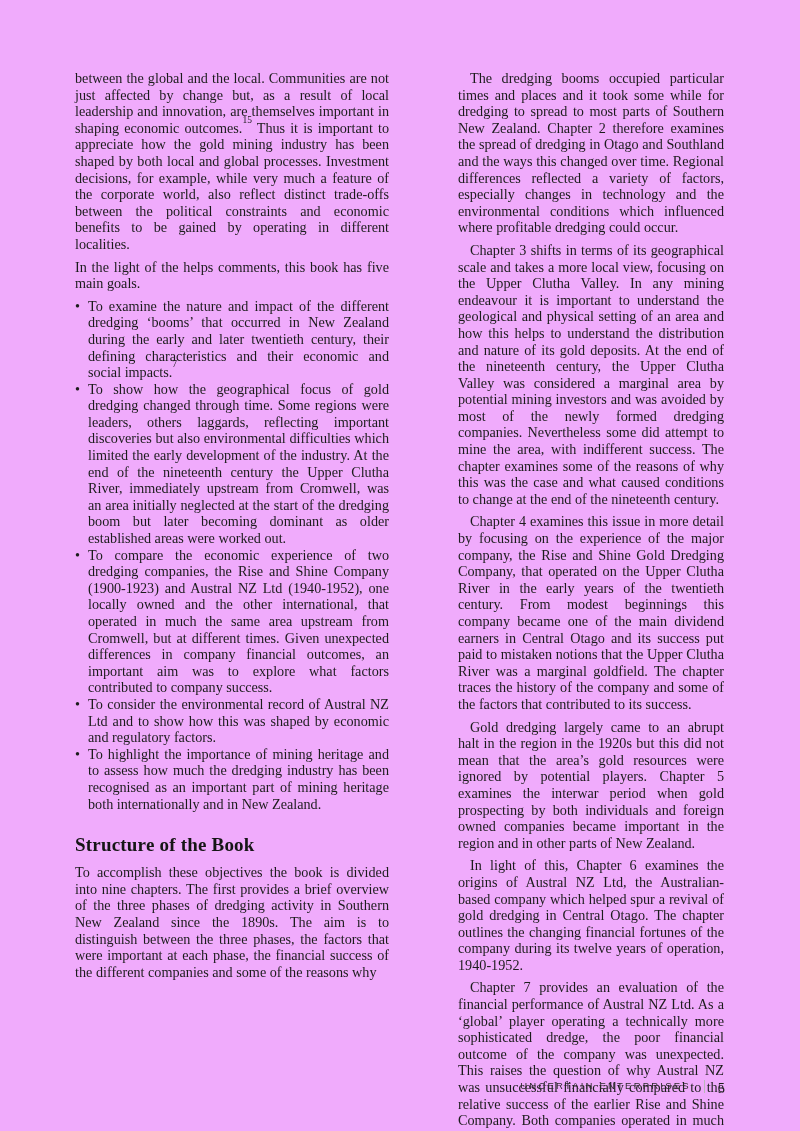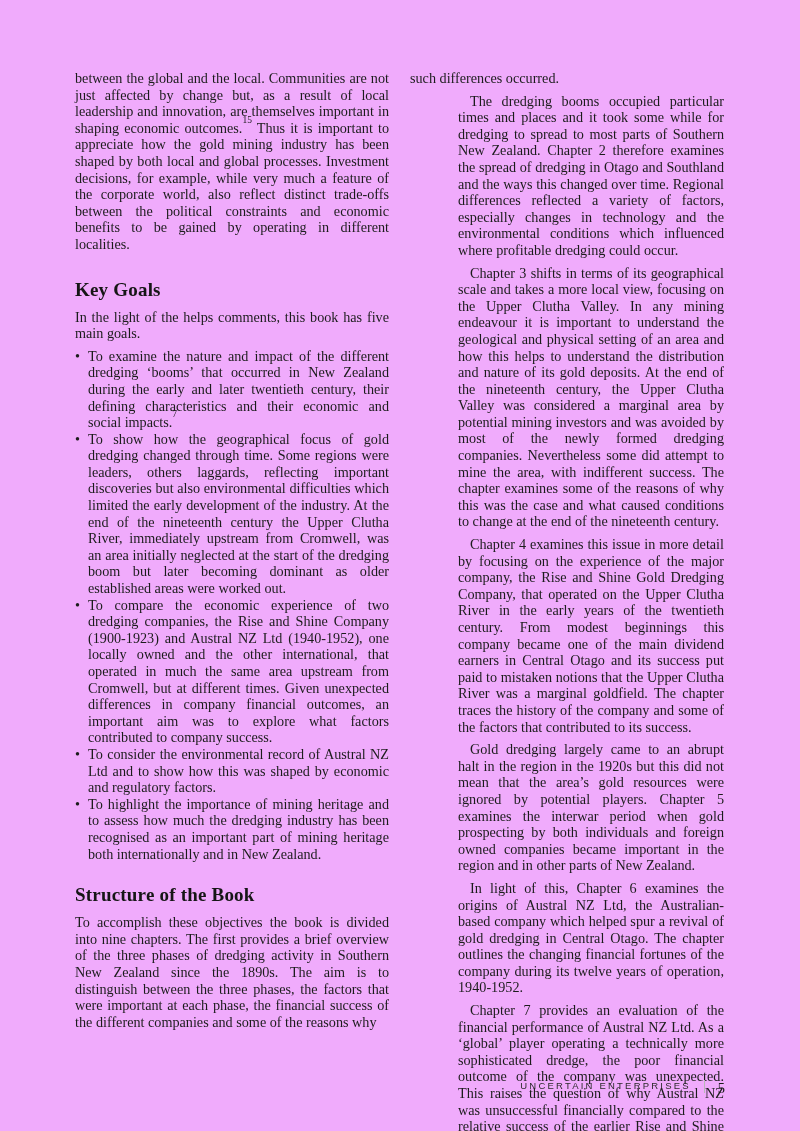--- a/index.html
+++ b/index.html
@@ -89,40 +89,38 @@
 <body>
 
 <div class="page">
 
   <div class="columns">
 
     <div class="col">
 
       <p><span>between the global and the local. Communities are not just affected by change but, as a result of local leadership and innovation, are themselves important in shaping economic outcomes.</span><sup class="footnote-ref">15</sup><span> Thus it is important to appreciate how the gold mining industry has been shaped by both local and global processes. Investment decisions, for example, while very much a feature of the corporate world, also reflect distinct trade-offs between the political constraints and economic benefits to be gained by operating in different localities.</span></p>
 
-      <h2 class="section-heading" style="margin-top:26px;">Key Goals</h2>
 
       <p>In the light of the helps comments, this book has five main goals.</p>
 
       <ul class="goals">
         <li><span class="bullet-dot">•</span><span>To examine the nature and impact of the different dredging ‘booms’ that occurred in New Zealand during the early and later twentieth century, their defining characteristics and their economic and social impacts.</span><sup class="footnote-ref">7</sup></li>
         <li><span class="bullet-dot">•</span><span>To show how the geographical focus of gold dredging changed through time. Some regions were leaders, others laggards, reflecting important discoveries but also environmental difficulties which limited the early development of the industry. At the end of the nineteenth century the Upper Clutha River, immediately upstream from Cromwell, was an area initially neglected at the start of the dredging boom but later becoming dominant as older established areas were worked out.</span></li>
         <li><span class="bullet-dot">•</span><span>To compare the economic experience of two dredging companies, the Rise and Shine Company (1900-1923) and Austral NZ Ltd (1940-1952), one locally owned and the other international, that operated in much the same area upstream from Cromwell, but at different times. Given unexpected differences in company financial outcomes, an important aim was to explore what factors contributed to company success.</span></li>
         <li><span class="bullet-dot">•</span><span>To consider the environmental record of Austral NZ Ltd and to show how this was shaped by economic and regulatory factors.</span></li>
         <li><span class="bullet-dot">•</span><span>To highlight the importance of mining heritage and to assess how much the dredging industry has been recognised as an important part of mining heritage both internationally and in New Zealand.</span></li>
       </ul>
 
       <h2 class="section-heading">Structure of the Book</h2>
 
       <p>To accomplish these objectives the book is divided into nine chapters. The first provides a brief overview of the three phases of dredging activity in Southern New Zealand since the 1890s. The aim is to distinguish between the three phases, the factors that were important at each phase, the financial success of the different companies and some of the reasons why</p>
 
     </div>
 
     <div class="col">
-      <p>such differences occurred.</p>
       <p class="indent">The dredging booms occupied particular times and places and it took some while for dredging to spread to most parts of Southern New Zealand. Chapter 2 therefore examines the spread of dredging in Otago and Southland and the ways this changed over time. Regional differences reflected a variety of factors, especially changes in technology and the environmental conditions which influenced where profitable dredging could occur.</p>
       <p class="indent">Chapter 3 shifts in terms of its geographical scale and takes a more local view, focusing on the Upper Clutha Valley. In any mining endeavour it is important to understand the geological and physical setting of an area and how this helps to understand the distribution and nature of its gold deposits. At the end of the nineteenth century, the Upper Clutha Valley was considered a marginal area by potential mining investors and was avoided by most of the newly formed dredging companies. Nevertheless some did attempt to mine the area, with indifferent success. The chapter examines some of the reasons of why this was the case and what caused conditions to change at the end of the nineteenth century.</p>
       <p class="indent">Chapter 4 examines this issue in more detail by focusing on the experience of the major company, the Rise and Shine Gold Dredging Company, that operated on the Upper Clutha River in the early years of the twentieth century. From modest beginnings this company became one of the main dividend earners in Central Otago and its success put paid to mistaken notions that the Upper Clutha River was a marginal goldfield. The chapter traces the history of the company and some of the factors that contributed to its success.</p>
       <p class="indent">Gold dredging largely came to an abrupt halt in the region in the 1920s but this did not mean that the area’s gold resources were ignored by potential players. Chapter 5 examines the interwar period when gold prospecting by both individuals and foreign owned companies became important in the region and in other parts of New Zealand.</p>
       <p class="indent">In light of this, Chapter 6 examines the origins of Austral NZ Ltd, the Australian-based company which helped spur a revival of gold dredging in Central Otago. The chapter outlines the changing financial fortunes of the company during its twelve years of operation, 1940-1952.</p>
       <p class="indent">Chapter 7 provides an evaluation of the financial performance of Austral NZ Ltd. As a ‘global’ player operating a technically more sophisticated dredge, the poor financial outcome of the company was unexpected. This raises the question of why Austral NZ was unsuccessful financially compared to the relative success of the earlier Rise and Shine Company. Both companies operated in much the same area yet their fortunes were very different. Such</p>
     </div>
 
   </div>
 

